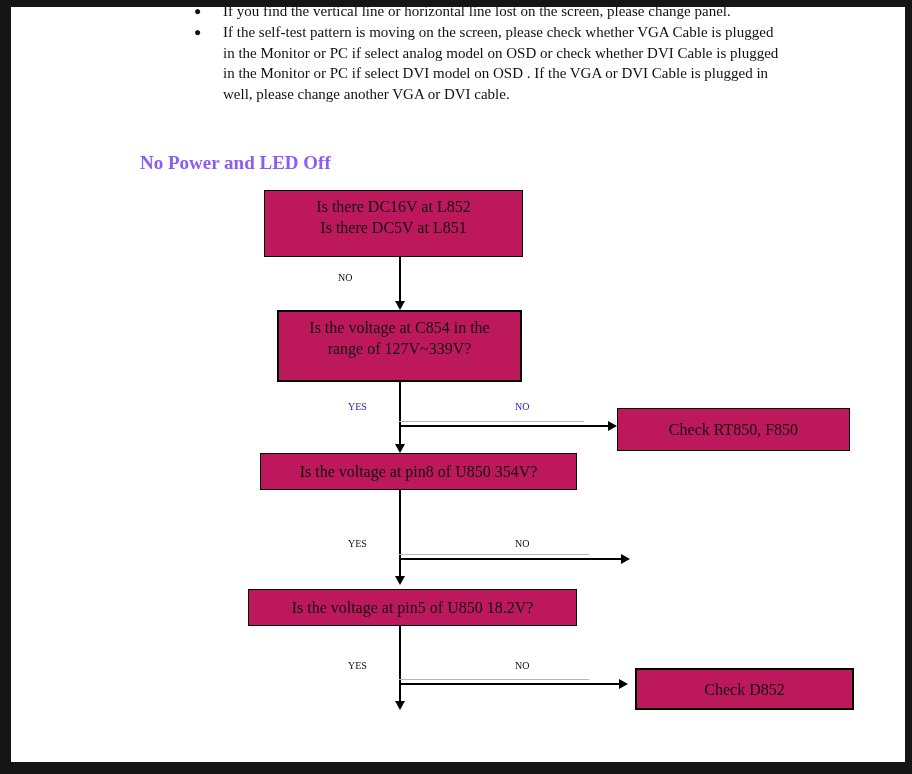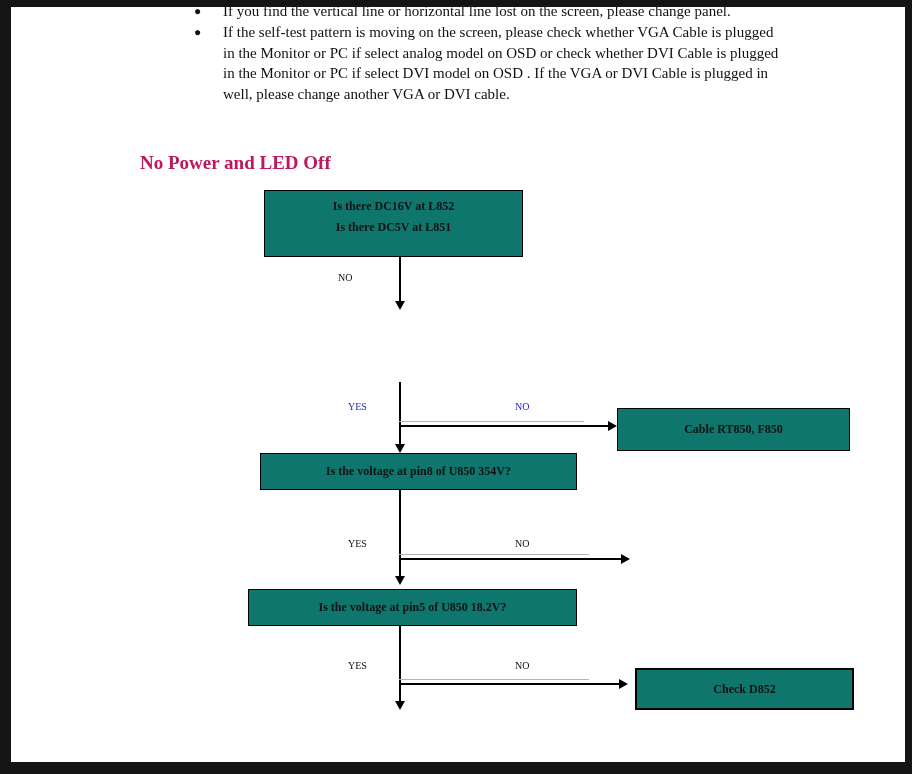--- a/index.html
+++ b/index.html
@@ -19,27 +19,27 @@
   .bullet-marker{
     width:40px;flex:0 0 40px;padding-left:11px;box-sizing:border-box;
     font-size:12px;line-height:20.8px;
   }
   .bullet-text{
     flex:1;font-size:15px;line-height:20.8px;max-width:565px;
   }
   .justified{text-align:justify;}
   .section-heading{
     position:absolute;left:129px;top:144px;margin:0;
-    font-size:19px;font-weight:bold;line-height:24px;color:#be185d;
+    font-size:19px;font-weight:bold;line-height:24px;color:#8b5cf6;
   }
   
   .flow-node{
     position:absolute;box-sizing:border-box;border:1.5px solid #000;
     display:flex;justify-content:center;text-align:center;
-    font-size:12px;line-height:21px;white-space:pre-line;background:#0f766e;font-weight:bold;
+    font-size:16px;line-height:21px;white-space:pre-line;background:#be185d;
   }
   .flow-node.thick{border-width:2.5px;}
   .flow-node.top-align{align-items:flex-start;padding-top:5px;}
   .flow-node.center-align{align-items:center;}
   .vline{position:absolute;width:2px;background:#000;}
   .hline{position:absolute;height:2px;background:#000;}
   .echo-line{position:absolute;height:1px;background:#b5b5b5;}
   .arrow-down{
     position:absolute;width:0;height:0;
     border-left:5px solid transparent;border-right:5px solid transparent;
@@ -71,30 +71,32 @@
 
   <h2 class="section-heading">No Power and LED Off</h2>
 
   <div class="flow-node top-align" style="left:253px;top:183px;width:259px;height:67px;">Is there DC16V at L852
 Is there DC5V at L851</div>
 
   <div class="vline" style="left:388px;top:250px;height:45px;"></div>
   <div class="arrow-down" style="left:384px;top:294px;"></div>
   <div class="flow-label" style="left:327px;top:262px;">NO</div>
 
+  <div class="flow-node thick top-align" style="left:266px;top:303px;width:245px;height:72px;">Is the voltage at C854 in the
+range of 127V~339V?</div>
 
   <div class="vline" style="left:388px;top:375px;height:62px;"></div>
   <div class="arrow-down" style="left:384px;top:437px;"></div>
   <div class="echo-line" style="left:388px;top:414px;width:185px;"></div>
   <div class="hline" style="left:388px;top:418px;width:209px;"></div>
   <div class="arrow-right" style="left:597px;top:414px;"></div>
   <div class="flow-label blue" style="left:337px;top:391px;">YES</div>
   <div class="flow-label blue" style="left:504px;top:391px;">NO</div>
 
-  <div class="flow-node center-align" style="left:606px;top:401px;width:233px;height:43px;">Cable RT850, F850</div>
+  <div class="flow-node center-align" style="left:606px;top:401px;width:233px;height:43px;">Check RT850, F850</div>
 
   <div class="flow-node center-align" style="left:237px;top:446px;width:317px;height:37px;margin-left:12px;">Is the voltage at pin8 of U850 354V?</div>
 
   <div class="vline" style="left:388px;top:483px;height:86px;"></div>
   <div class="arrow-down" style="left:384px;top:569px;"></div>
   <div class="echo-line" style="left:388px;top:547px;width:190px;"></div>
   <div class="hline" style="left:388px;top:551px;width:222px;"></div>
   <div class="arrow-right" style="left:610px;top:547px;"></div>
   <div class="flow-label" style="left:337px;top:528px;">YES</div>
   <div class="flow-label" style="left:504px;top:528px;">NO</div>

